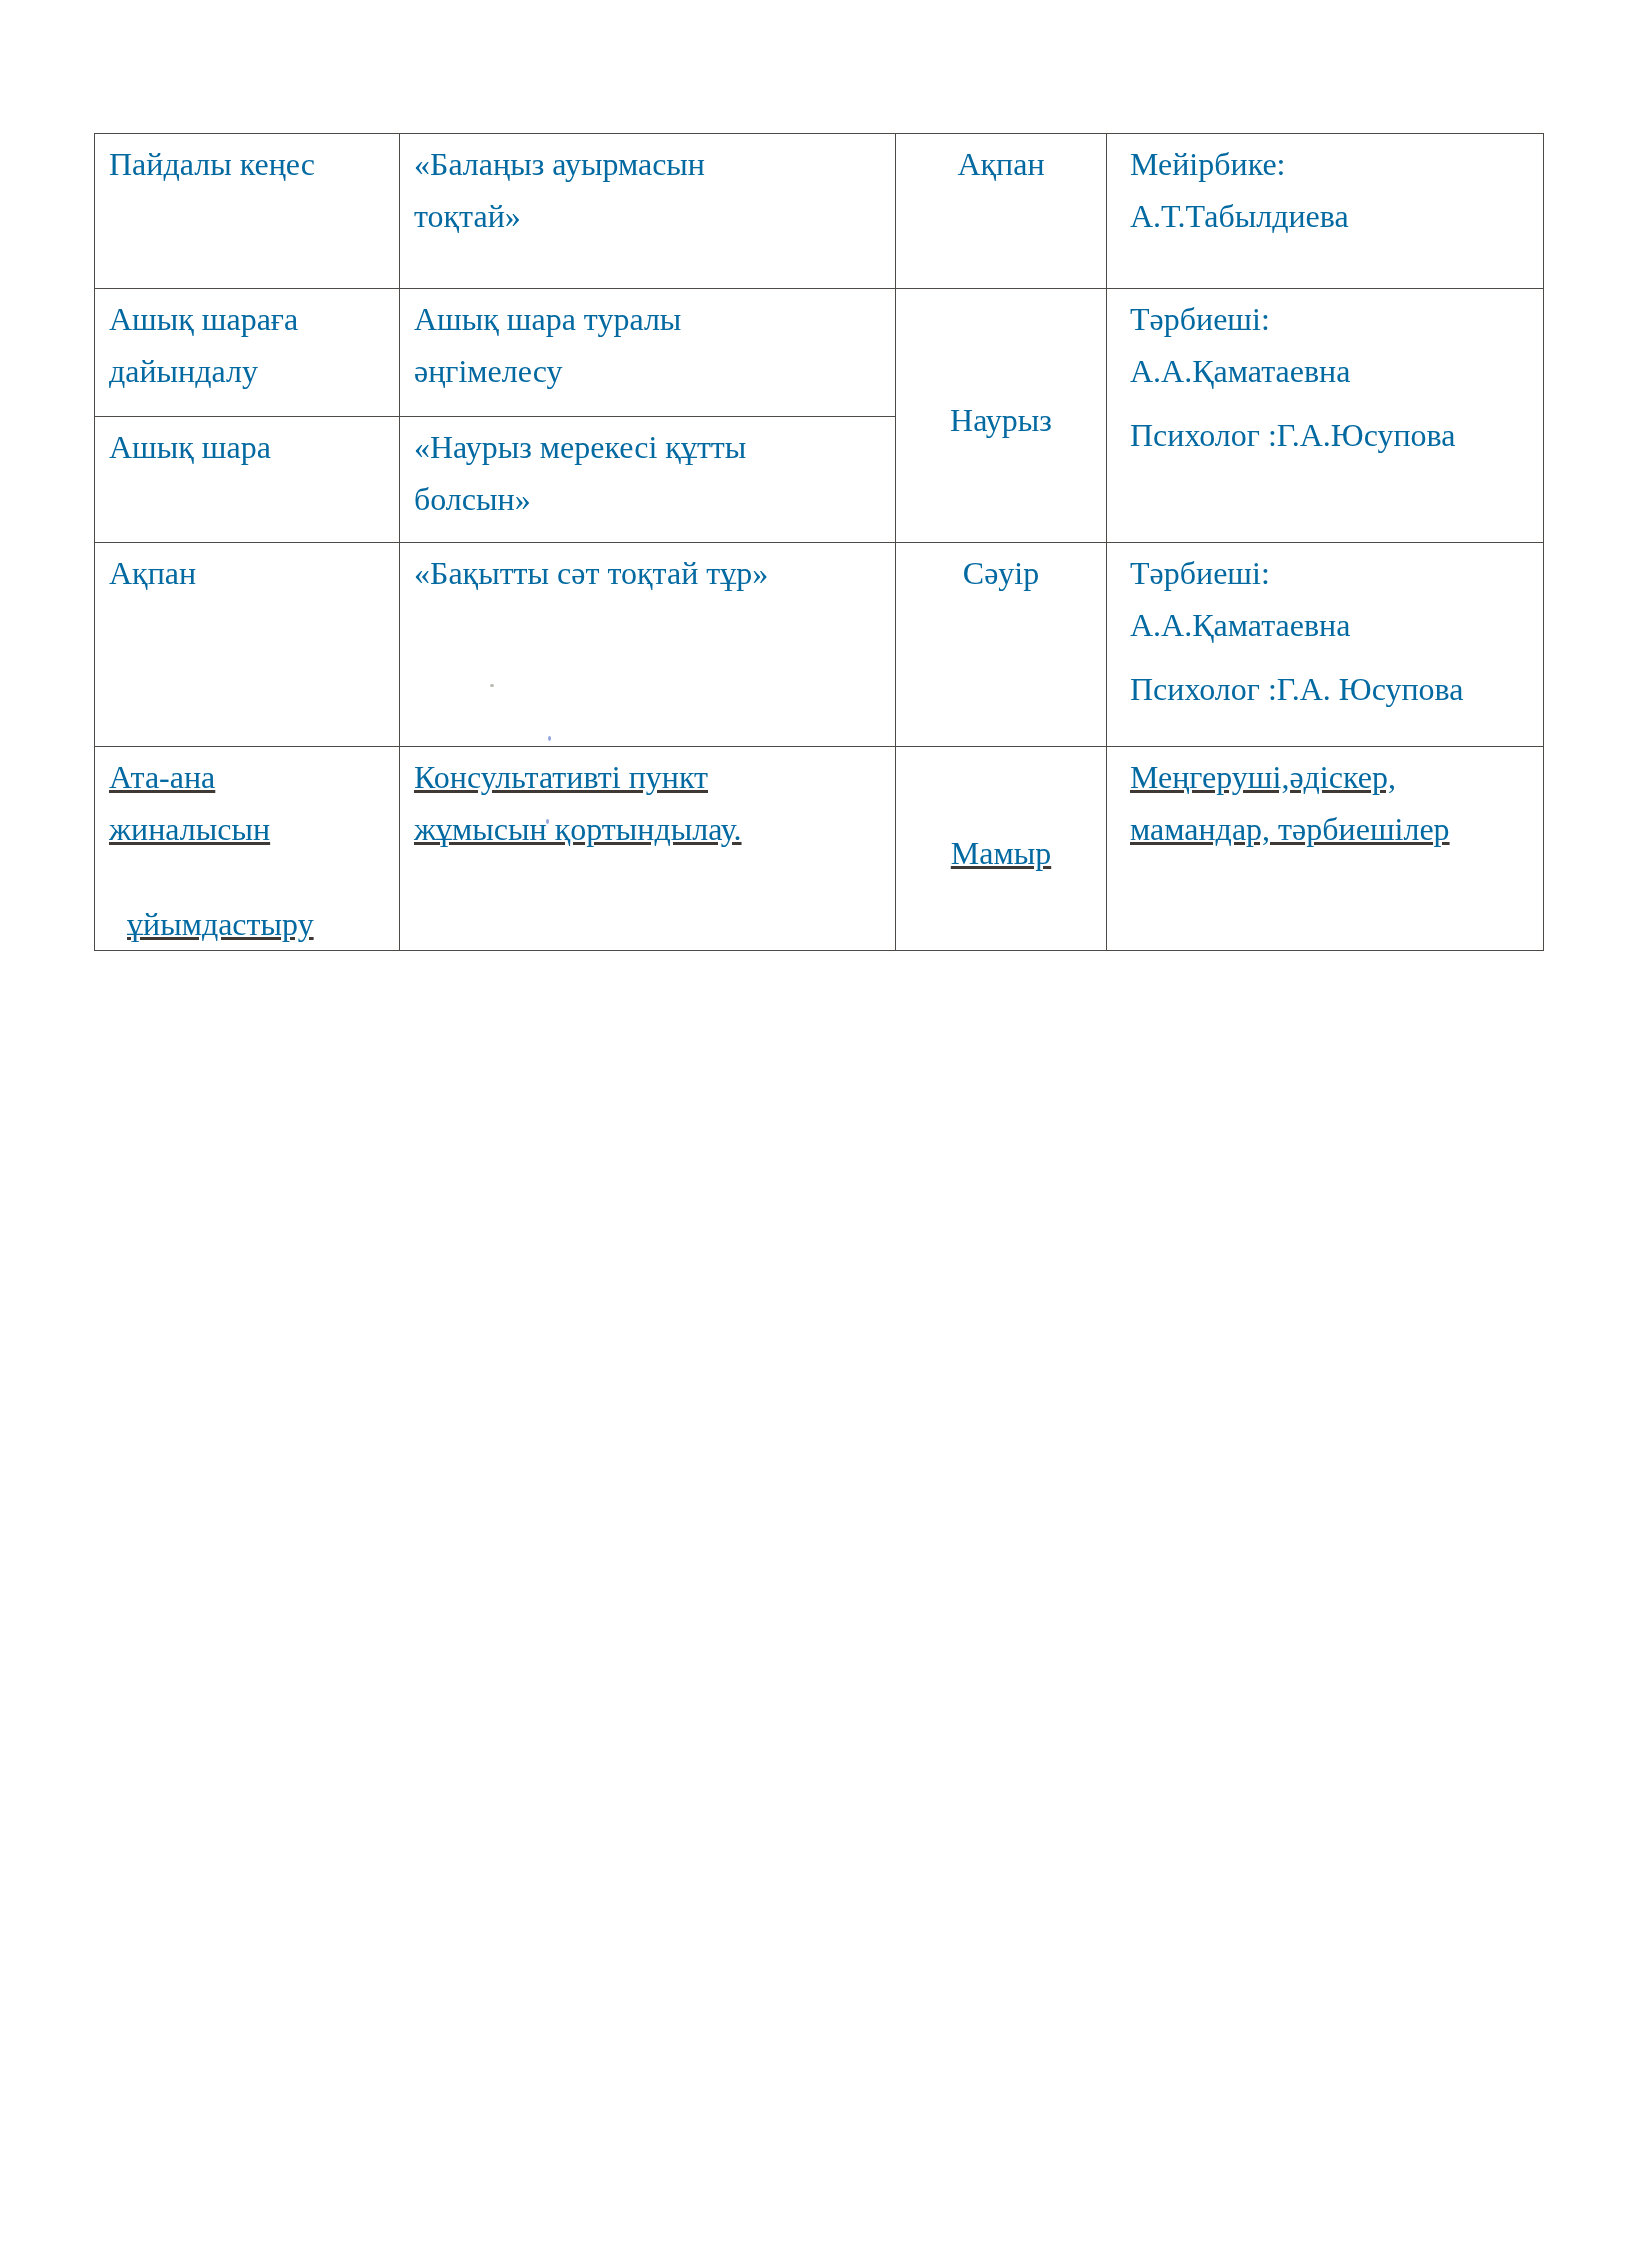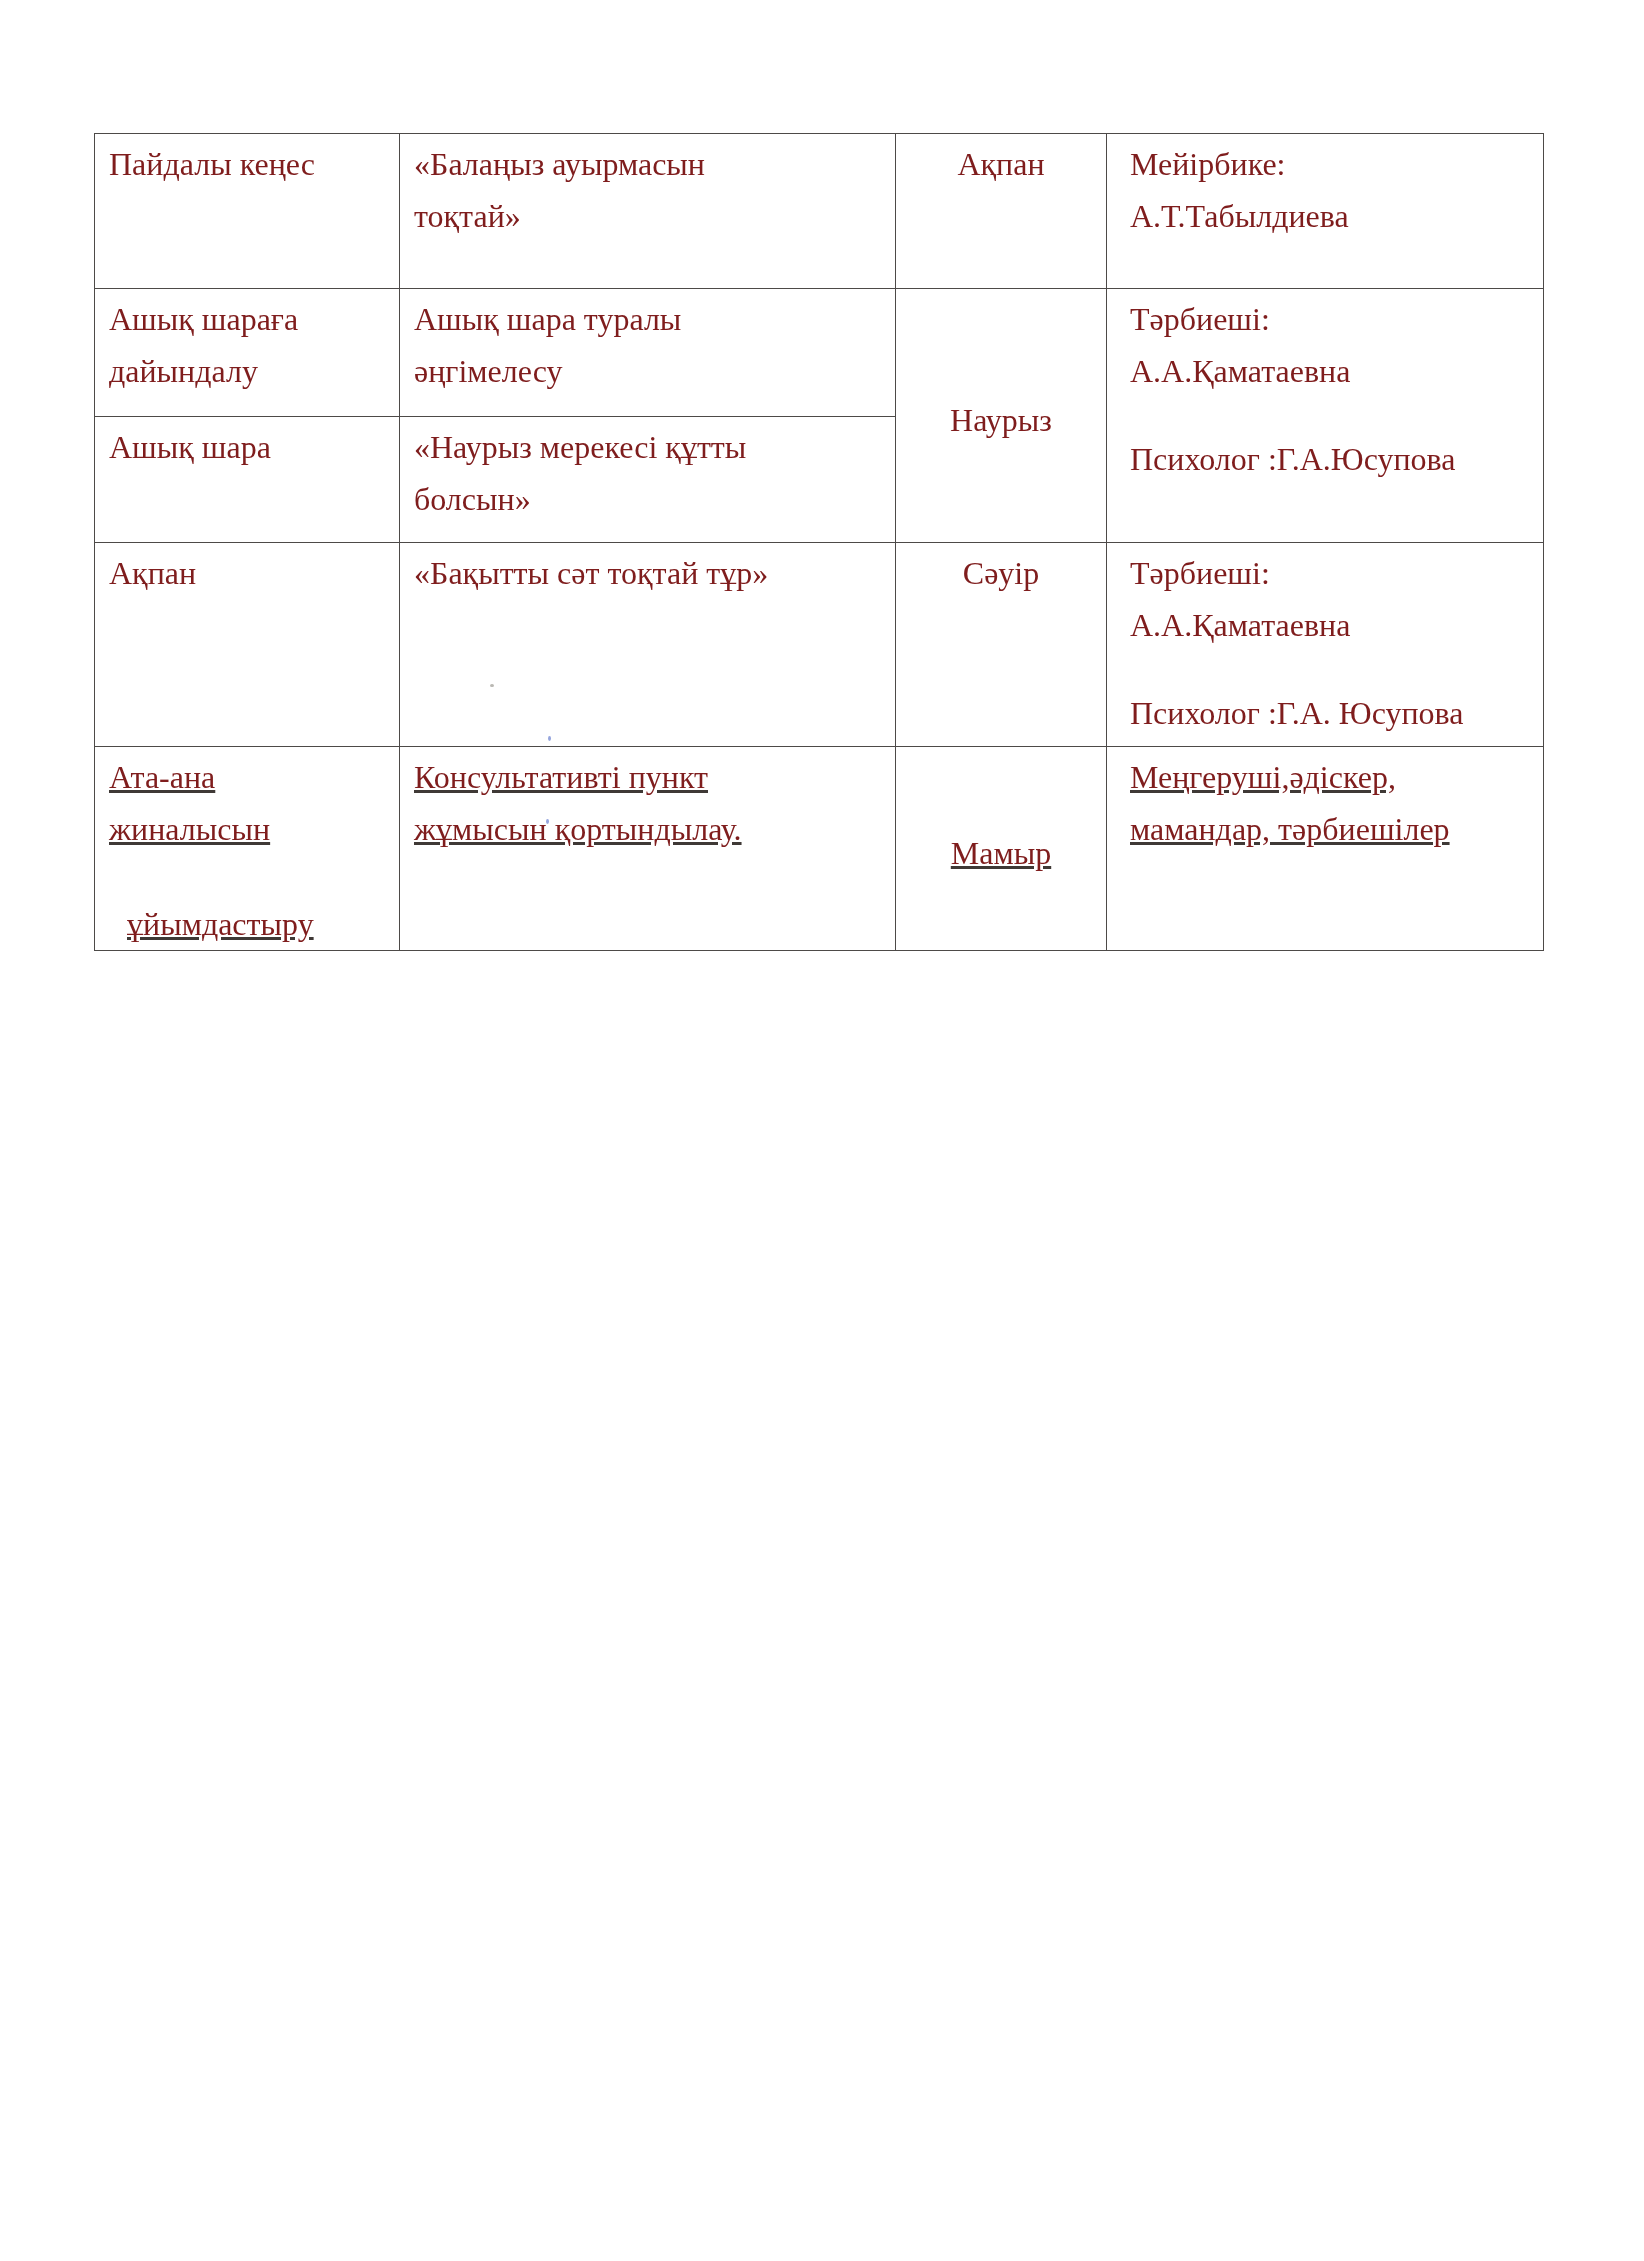--- a/index.html
+++ b/index.html
@@ -34,27 +34,27 @@
   tr.r2b { height: 126px; }
   tr.r3  { height: 204px; }
   tr.r4  { height: 204px; text-decoration: underline; }
 
   td.c {
     border: 1.3px solid #4d4a48;
     vertical-align: top;
     padding: 3.9px 11.6px 0 14px;
     font-size: 32px;
     line-height: 52px;
-    color: #7f1d1d;
+    color: #0369a1;
   }
   td.c .ln {
     white-space: nowrap;
     line-height: 52px;
   }
-  td.c .gap-half { margin-top: 36px; }   
+  td.c .gap-half { margin-top: 12px; }   
   td.c .gap-full { margin-top: 43px; margin-left: 18px; }   
 
   td.month-cell {
     text-align: center;
     padding-left: 2.6px;
     padding-right: 2.6px;
   }
   td.month-cell.v-mid {
     vertical-align: middle;
     padding-top: 8px;

